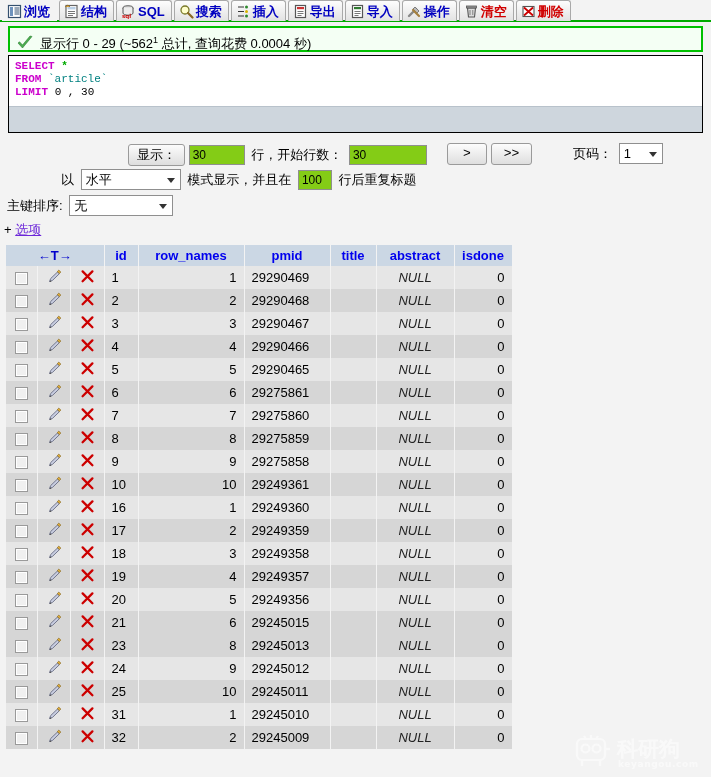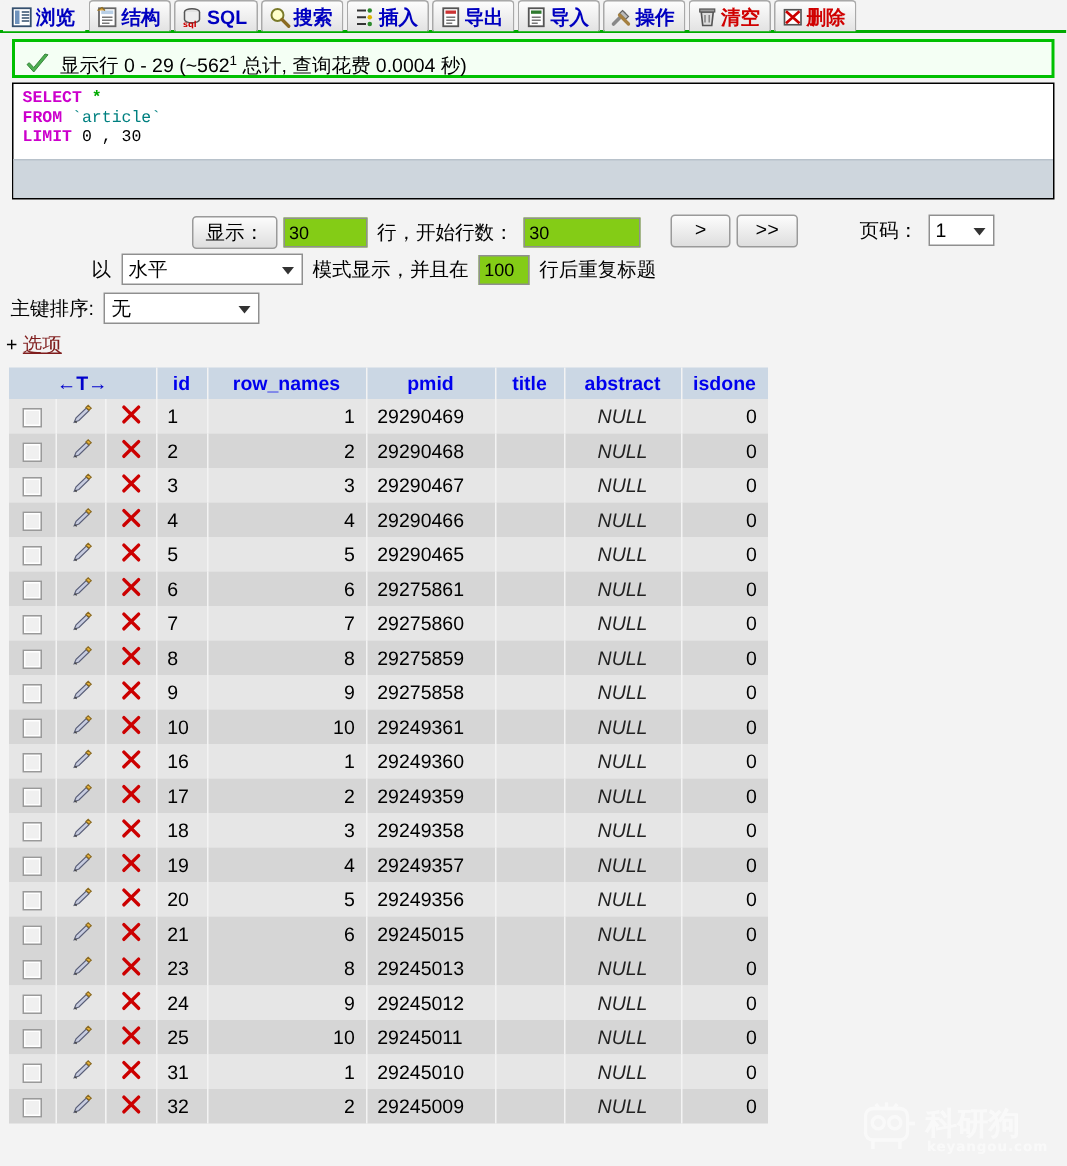--- a/index.html
+++ b/index.html
@@ -157,35 +157,35 @@
   select.sel {
     -webkit-appearance: none; -moz-appearance: none; appearance: none;
     border: 1px solid #8f8f8f;
     background: #fff;
     height: 21px;
     font-size: 13px;
     padding: 1px 20px 1px 4px;
     font-family: "Liberation Sans", sans-serif;
     color: #000;
   }
-  select.w-mode { width: 121px; }
+  select.w-mode { width: 100px; }
   select.w-sort { width: 104px; }
   select.w-page { width: 44px; padding-right: 18px; }
   .selwrap .arw {
     position: absolute;
     right: 6px; top: 50%;
     margin-top: -2px;
     width: 0; height: 0;
     border-left: 4px solid transparent;
     border-right: 4px solid transparent;
     border-top: 5px solid #333;
     pointer-events: none;
   }
   .lbl-txt { vertical-align: middle; padding: 0 3px; text-align: center; }
-  .optlink { color: #7f1d1d; text-decoration: underline; cursor: pointer; font-size: 13px; }
+  .optlink { color: #6d28d9; text-decoration: underline; cursor: pointer; font-size: 13px; }
   .plus { color: #000; font-size: 13px; }
 
   .pager {
     position: absolute;
     left: 447px; top: 10px;
     white-space: nowrap;
   }
   .pagenum {
     position: absolute;
     left: 570px; top: 10px;

